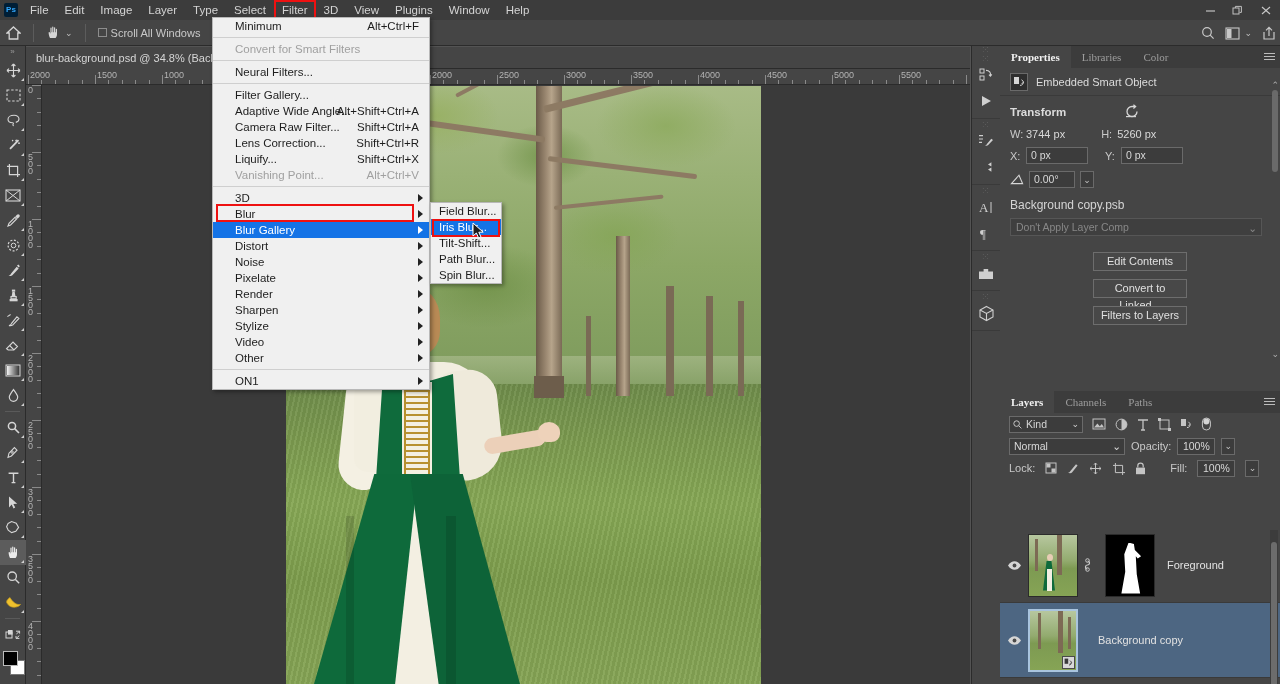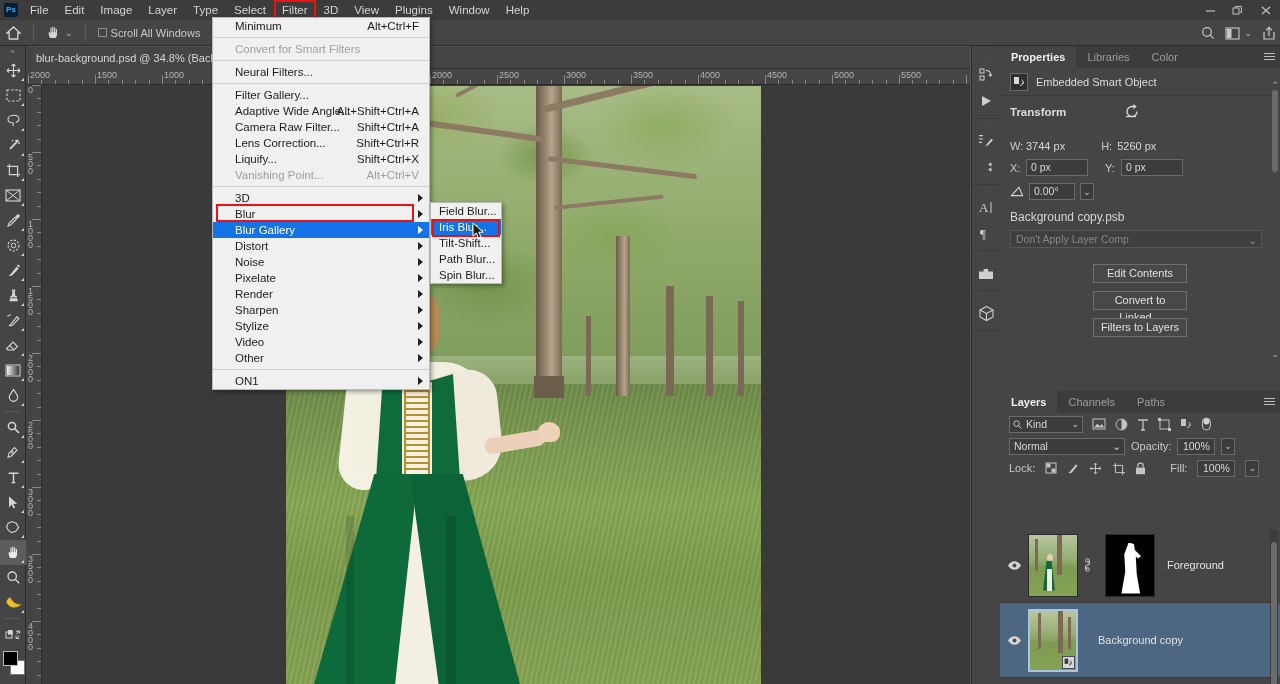--- a/index.html
+++ b/index.html
@@ -127,32 +127,32 @@
 
   
   .rail { position:absolute; left:971px; top:46px; width:29px; height:638px; background:#454545;
           border-left:1px solid #2b2b2b; }
   .rail-grp { border-bottom:1px solid #3a3a3a; padding:2px 0 4px; }
   .rail-dots { height:7px; text-align:center; color:#6e6e6e; font-size:7px; line-height:7px; letter-spacing:1px; }
   .rail-ico { height:26px; display:flex; align-items:center; justify-content:center; }
 
   
   .panels { position:absolute; left:1000px; top:46px; width:280px; height:638px; background:#454545; }
-  .panel-tabs { display:flex; align-items:stretch; height:22px; background:#3c3c3c; }
+  .panel-tabs { display:flex; align-items:stretch; height:22px; background:#3c3c3c;font-family:Liberation Serif, serif; }
   .ptab { padding:0 11px; height:22px; line-height:22px; font-size:11px; color:#9d9d9d; }
   .ptab.active { background:#454545; color:#f0f0f0; font-weight:bold; }
   .pmenu-ico { margin-left:auto; width:22px; height:22px; display:flex; align-items:center; justify-content:center; }
   .hamb { width:11px;height:9px;background:repeating-linear-gradient(to bottom,#bcbcbc 0 1px,transparent 1px 3px); }
 
   .smartrow { display:flex; align-items:center; gap:8px; height:28px; padding:0 10px;
               border-bottom:1px solid #3a3a3a; }
   .smart-ico { width:18px;height:18px;background:#2e2e2e;border:1px solid #6a6a6a;display:flex;align-items:center;justify-content:center; }
 
   .sect { padding:8px 10px 4px; }
-  .sect-head { display:flex; align-items:center; font-size:11.5px; font-weight:bold; color:#dcdcdc; margin-bottom:20px; }
+  .sect-head { display:flex; align-items:center; font-size:11.5px; font-weight:bold; color:#dcdcdc; margin-bottom:8px; }
   .reset-ico { margin-left:58px; }
   .frow { display:flex; align-items:center; font-size:11px; margin-bottom:7px; }
   .flabel { width:16px; color:#c9c9c9; }
   .fval { color:#d8d8d8; }
   .finput { width:62px;height:17px;background:#3c3c3c;border:1px solid #6a6a6a;color:#d8d8d8;
             font-size:10.5px;line-height:15px;padding-left:4px; }
   .col2 { margin-left:36px; display:flex; align-items:center; }
   .angbox { display:flex;align-items:center;gap:5px; }
   .angle-in { width:46px;height:17px;background:#3c3c3c;border:1px solid #6a6a6a;color:#d8d8d8;
               font-size:10.5px;line-height:15px;padding-left:4px; }

